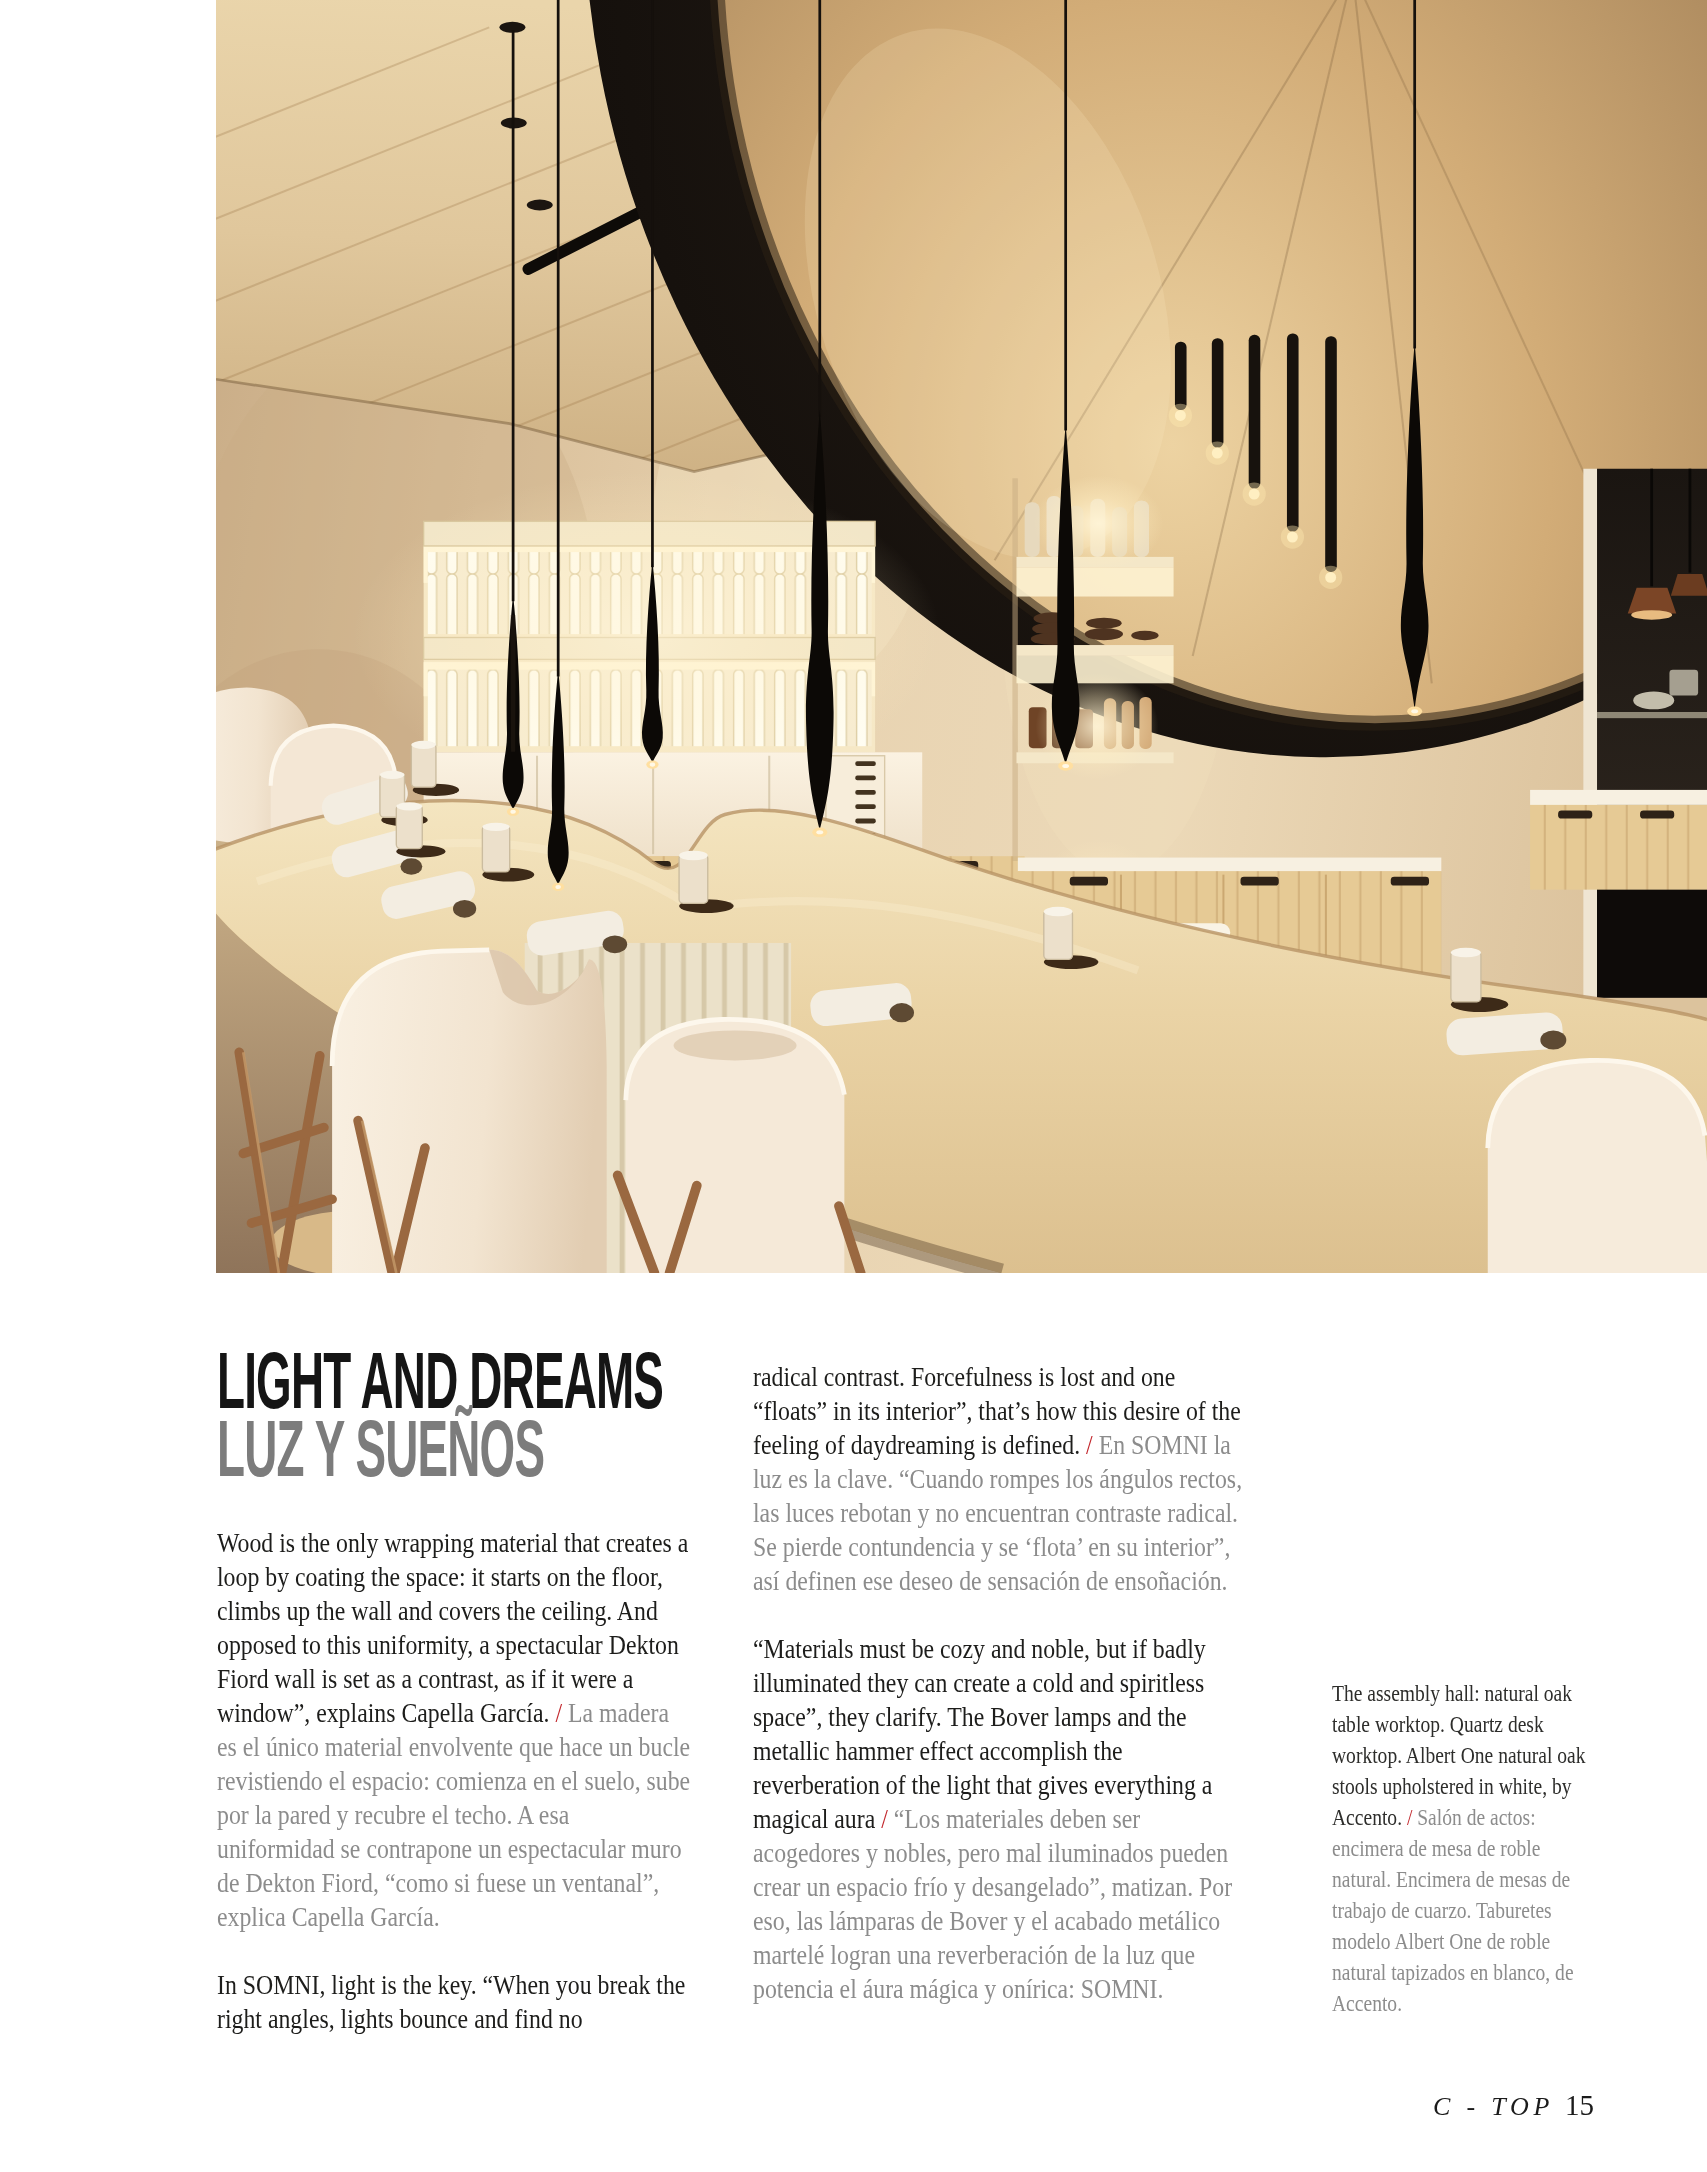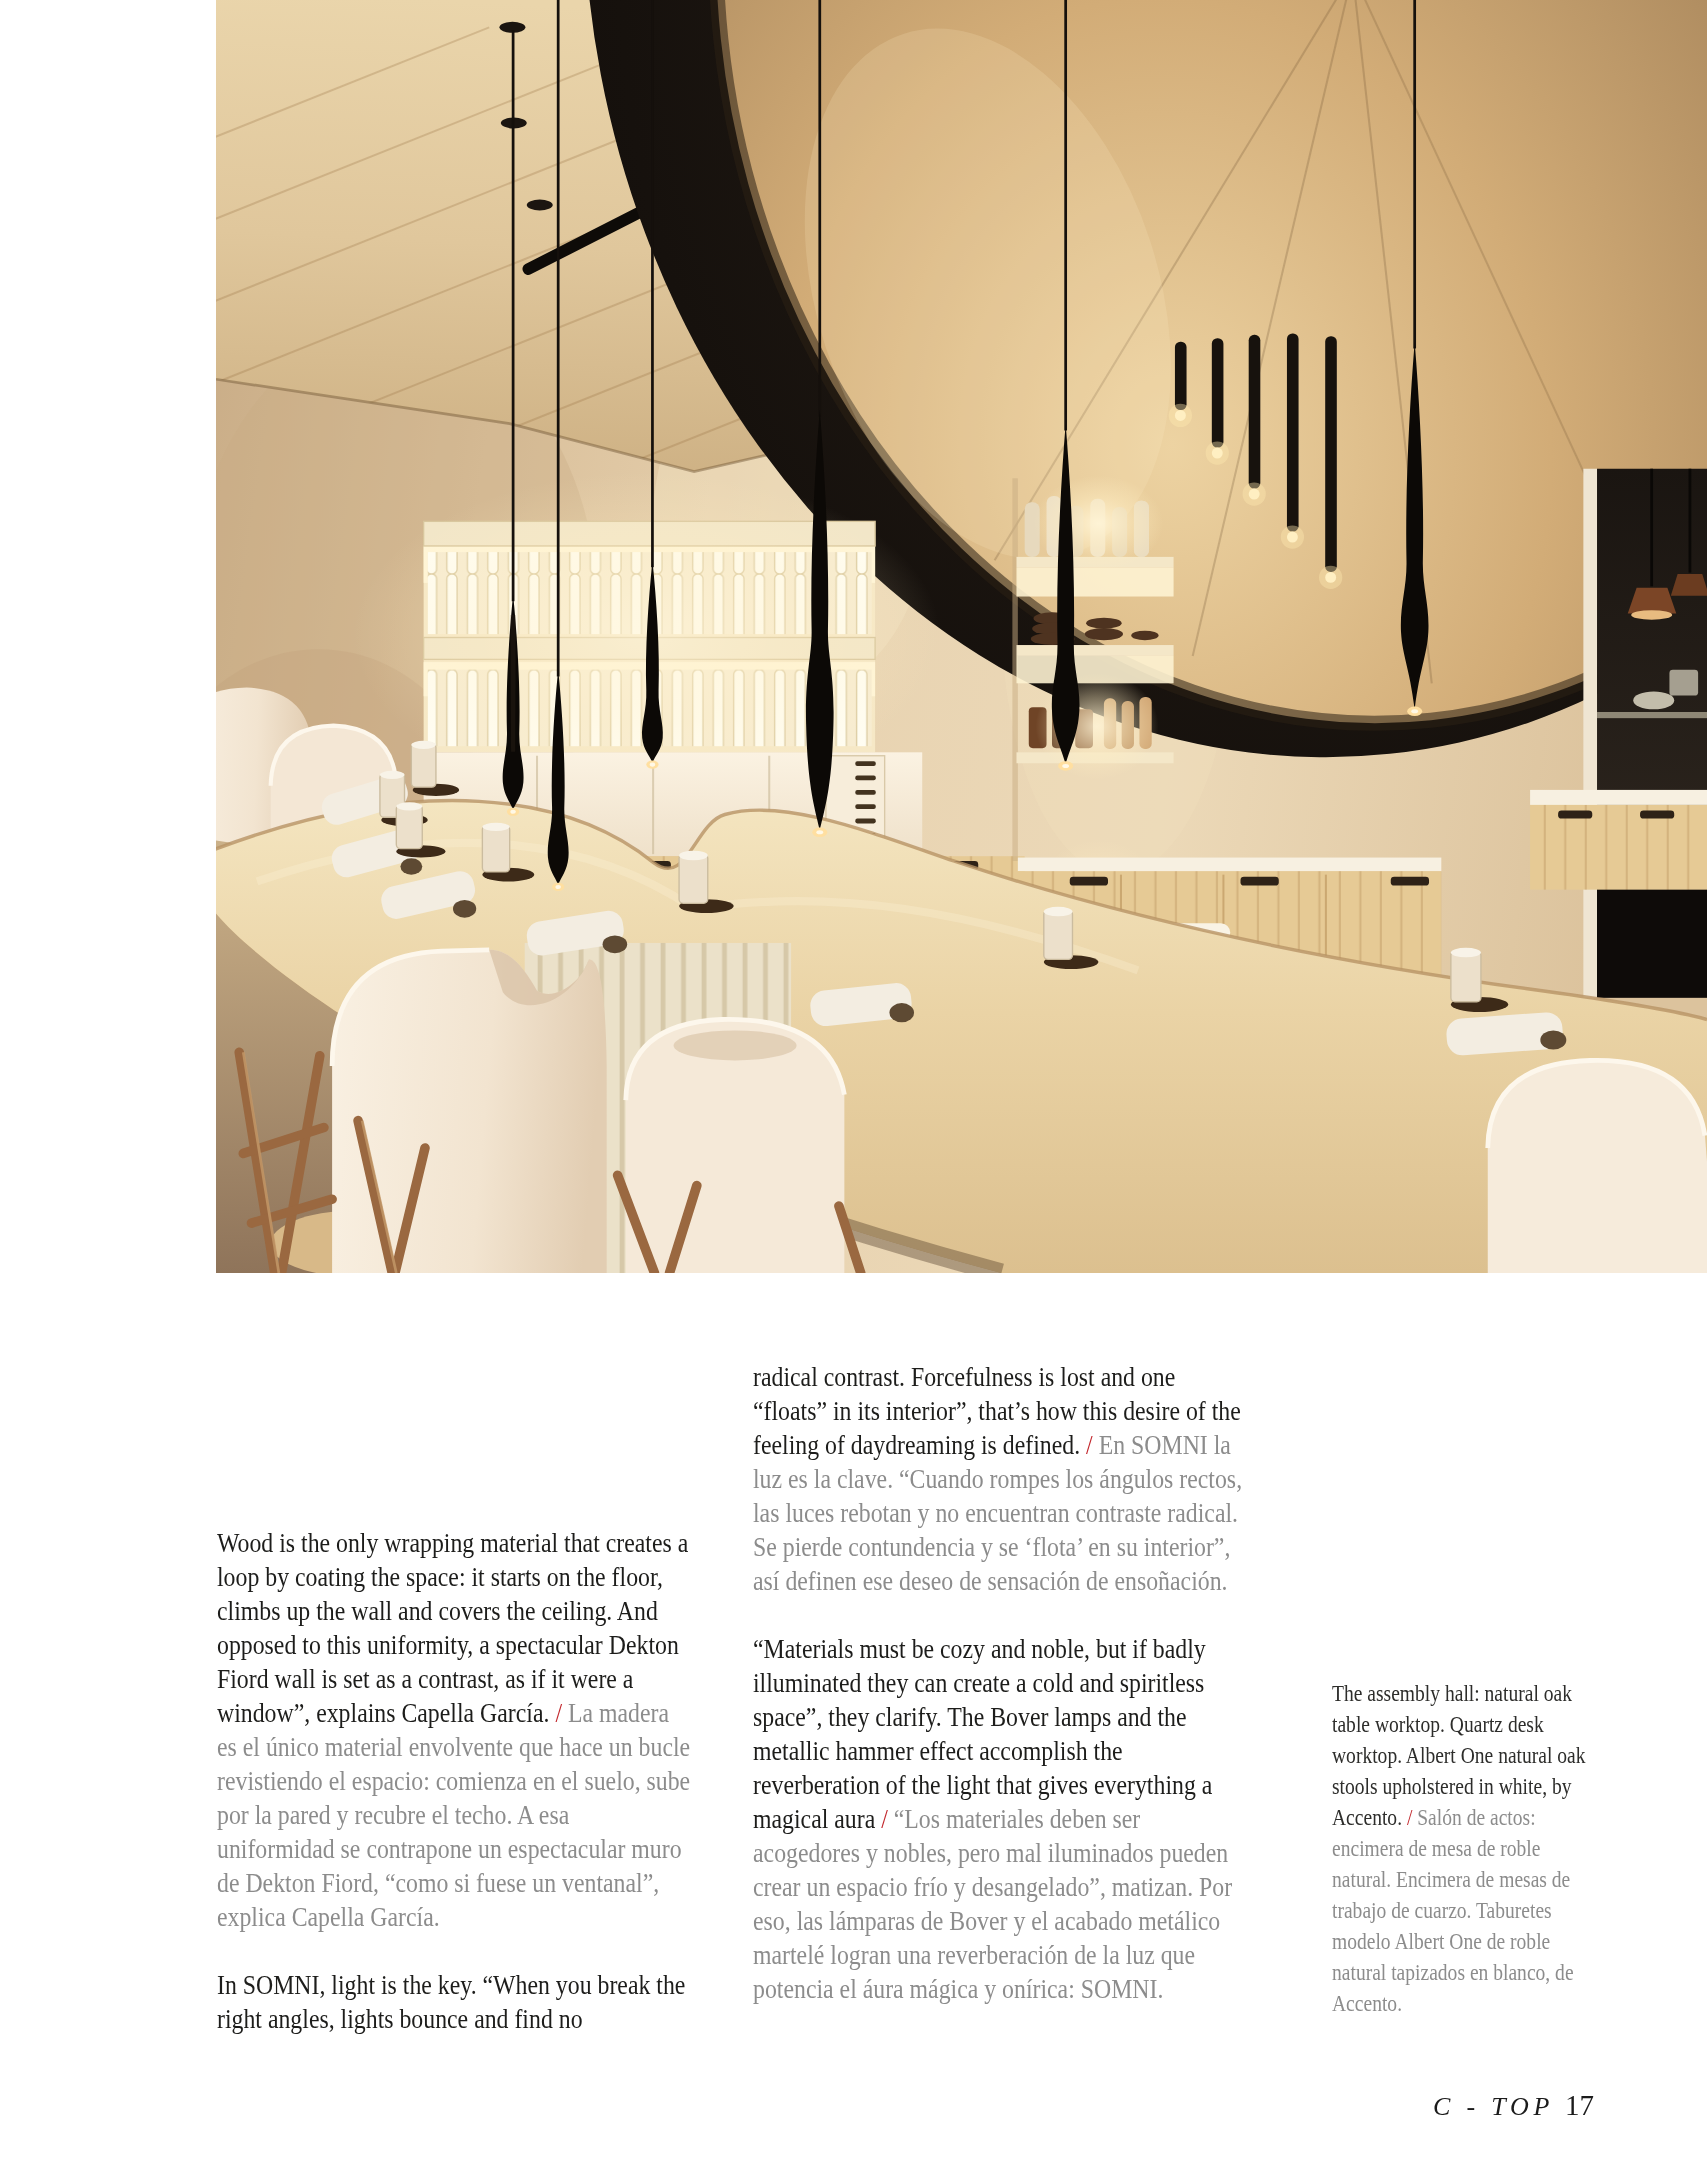--- a/index.html
+++ b/index.html
@@ -418,34 +418,38 @@
             <ellipse cx="884" cy="1218" rx="5" ry="3" fill="#fff8e6"></ellipse>
           <ellipse cx="1244" cy="1121" rx="11" ry="7" fill="#ffdfa0"></ellipse>
             <ellipse cx="1244" cy="1121" rx="5" ry="3" fill="#fff8e6"></ellipse>
           <ellipse cx="1755" cy="1041" rx="11" ry="7" fill="#ffdfa0"></ellipse>
             <ellipse cx="1755" cy="1041" rx="5" ry="3" fill="#fff8e6"></ellipse>
         </g>
       </g>
     </svg>
   </div>
 
+  <div class="title-block">
+    <div class="title-line title-en">LIGHT AND DREAMS</div>
+    <div class="title-line title-es">LUZ Y SUEÑOS</div>
+  </div>
 
   <div class="bodycol col1">
     <p><span class="en">Wood is the only wrapping material that creates a loop by coating the space: it starts on the floor, climbs up the wall and covers the ceiling. And opposed to this uniformity, a spectacular Dekton Fiord wall is set as a contrast, as if it were a window”, explains Capella García. </span><span class="sep">/</span><span class="es"> La madera es el único material envolvente que hace un bucle revistiendo el espacio: comienza en el suelo, sube por la pared y recubre el techo. A esa uniformidad se contrapone un espectacular muro de Dekton Fiord, “como si fuese un ventanal”, explica Capella García.</span></p>
     <p><span class="en">In SOMNI, light is the key. “When you break the right angles, lights bounce and find no</span></p>
   </div>
 
   <div class="bodycol col2">
     <p><span class="en">radical contrast. Forcefulness is lost and one “floats” in its interior”, that’s how this desire of the feeling of daydreaming is defined. </span><span class="sep">/</span><span class="es"> En SOMNI la luz es la clave. “Cuando rompes los ángulos rectos, las luces rebotan y no encuentran contraste radical. Se pierde contundencia y se ‘flota’ en su interior”, así definen ese deseo de sensación de ensoñación.</span></p>
     <p><span class="en">“Materials must be cozy and noble, but if badly illuminated they can create a cold and spiritless space”, they clarify. The Bover lamps and the metallic hammer effect accomplish the reverberation of the light that gives everything a magical aura </span><span class="sep">/</span><span class="es"> “Los materiales deben ser acogedores y nobles, pero mal iluminados pueden crear un espacio frío y desangelado”, matizan. Por eso, las lámparas de Bover y el acabado metálico martelé logran una reverberación de la luz que potencia el áura mágica y onírica: SOMNI.</span></p>
   </div>
 
   <div class="caption">
     <span class="en">The assembly hall: natural oak table worktop. Quartz desk worktop. Albert One natural oak stools upholstered in white, by Accento. </span><span class="sep">/</span><span class="es"> Salón de actos: encimera de mesa de roble natural. Encimera de mesas de trabajo de cuarzo. Taburetes modelo Albert One de roble natural tapizados en blanco, de Accento.</span>
   </div>
 
   <div class="footer">
     <span class="mag">C - TOP</span>
-    <span class="num">17</span>
+    <span class="num">15</span>
   </div>
 
 </div>
 
 
 </body></html>

